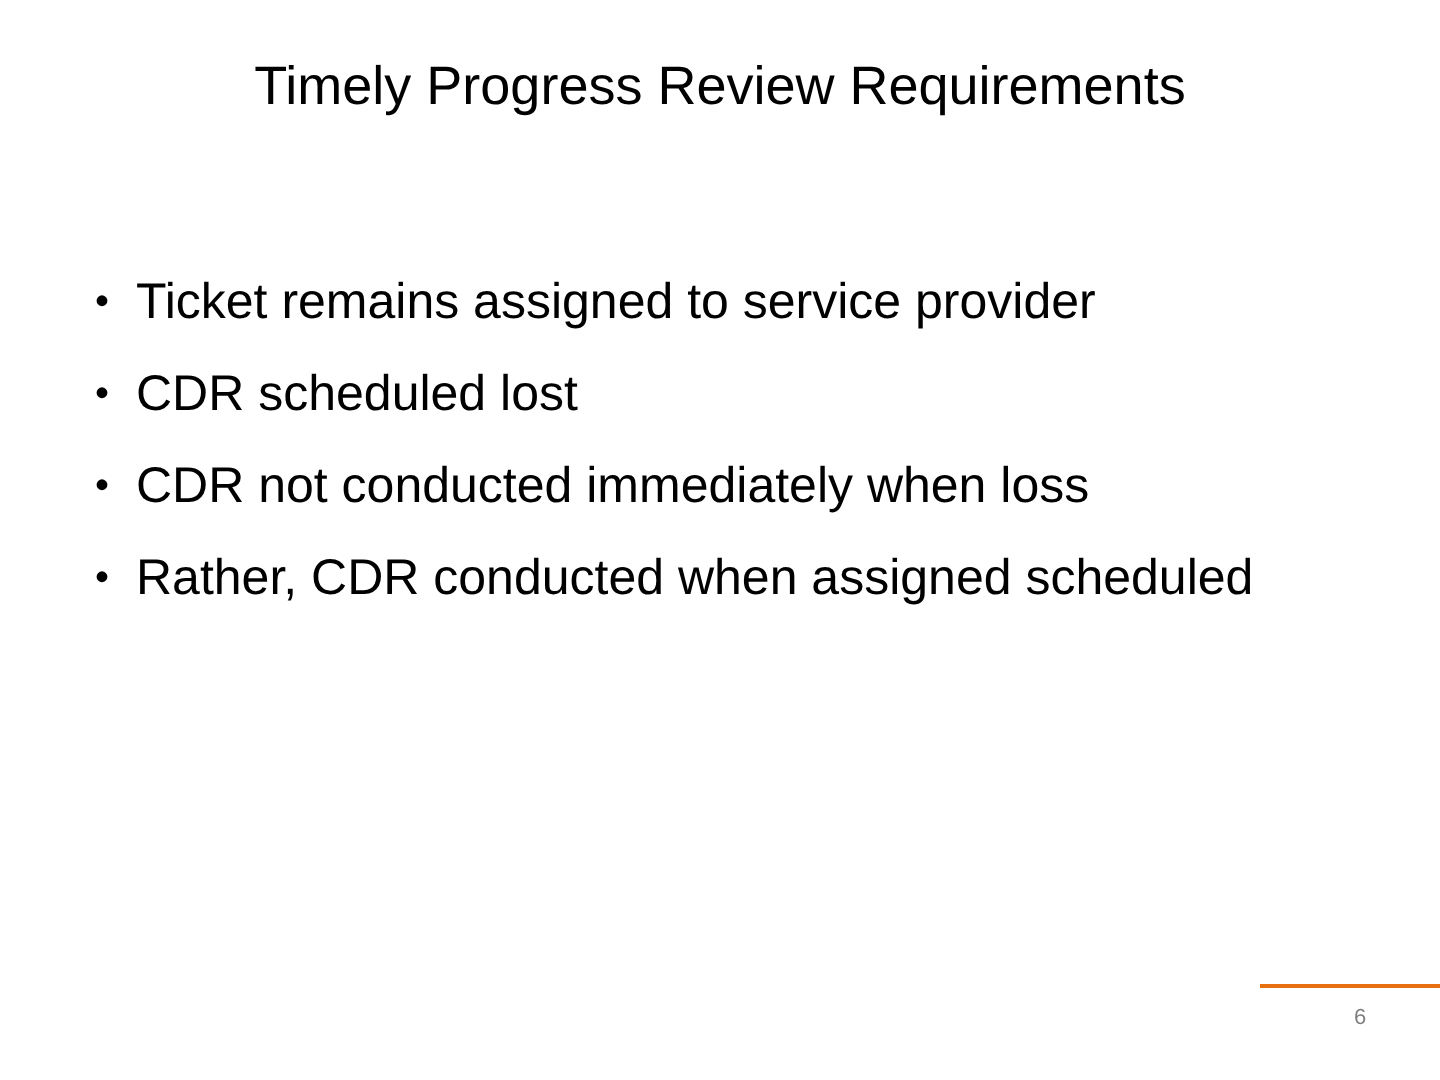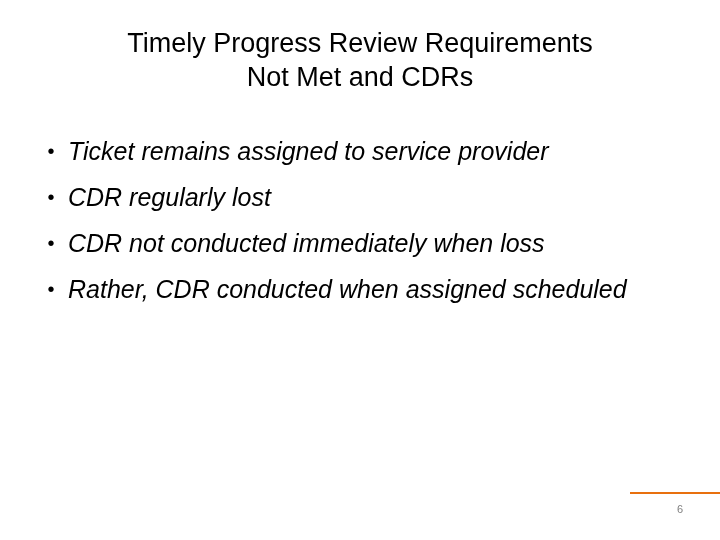--- a/index.html
+++ b/index.html
@@ -53,21 +53,20 @@
   }
   .bullet-dot {
     width: 34px;
     flex: 0 0 34px;
     text-align: center;
     font-size: 20px;
     line-height: 46px;
   }
   .bullet-text {
     flex: 1 1 auto;
-    font-style: italic;
   }
 
   
   .timeline {
     position: absolute;
     left: 0;
     top: 358px;
     width: 720px;
     height: 110px;
   }
@@ -91,31 +90,30 @@
     color: #7f7f7f;
   }
 </style>
 </head>
 <body>
 
 <div class="slide">
 
   <div class="title">
     <span class="title-line">Timely Progress Review Requirements</span>
-    <span class="title-line">Not Met and CDRs</span>
   </div>
 
   <div class="bullets">
     <div class="bullet">
       <span class="bullet-dot">•</span>
       <span class="bullet-text">Ticket remains assigned to service provider</span>
     </div>
     <div class="bullet">
       <span class="bullet-dot">•</span>
-      <span class="bullet-text">CDR regularly lost</span>
+      <span class="bullet-text">CDR scheduled lost</span>
     </div>
     <div class="bullet">
       <span class="bullet-dot">•</span>
       <span class="bullet-text">CDR not conducted immediately when loss</span>
     </div>
     <div class="bullet">
       <span class="bullet-dot">•</span>
       <span class="bullet-text">Rather, CDR conducted when assigned scheduled</span>
     </div>
   </div>

